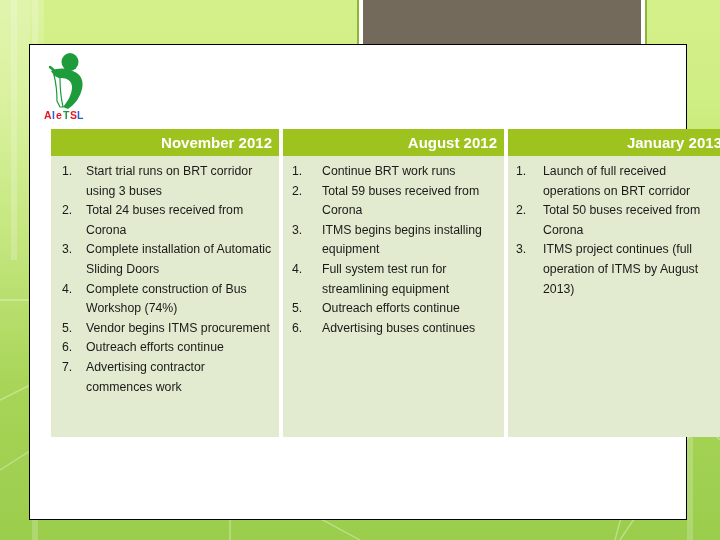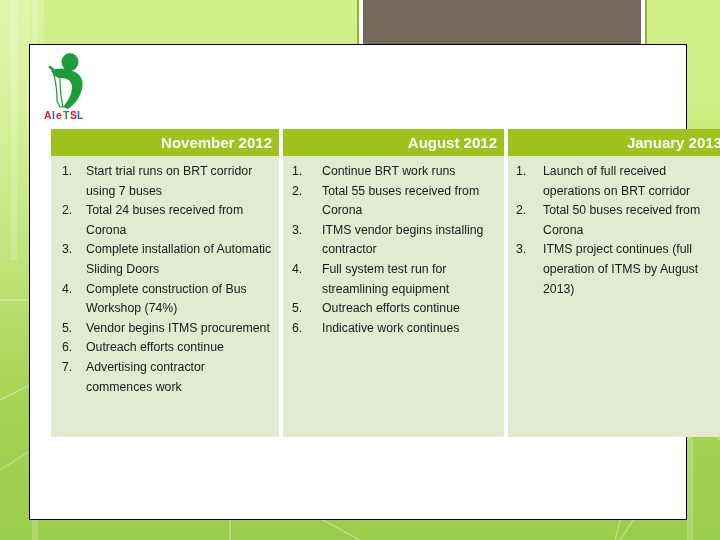--- a/index.html
+++ b/index.html
@@ -161,37 +161,37 @@
           <tr>
             <th class="col1">November 2012</th>
             <th class="col2">August 2012</th>
             <th class="col3">January 2013</th>
           </tr>
         </thead>
         <tbody>
           <tr>
             <td class="c1">
               <ol class="items">
-                <li><span class="num">1.</span><span>Start trial runs on BRT corridor using 7 buses</span></li>
+                <li><span class="num">1.</span><span>Start trial runs on BRT corridor using 3 buses</span></li>
                 <li><span class="num">2.</span><span>Total 24 buses received from Corona</span></li>
                 <li><span class="num">3.</span><span>Complete installation of Automatic Sliding Doors</span></li>
                 <li><span class="num">4.</span><span>Complete construction of Bus Workshop (74%)</span></li>
                 <li><span class="num">5.</span><span>Vendor begins ITMS procurement</span></li>
                 <li><span class="num">6.</span><span>Outreach efforts continue</span></li>
                 <li><span class="num">7.</span><span>Advertising contractor commences work</span></li>
               </ol>
             </td>
             <td class="c2">
               <ol class="items">
                 <li><span class="num">1.</span><span>Continue BRT work runs</span></li>
-                <li><span class="num">2.</span><span>Total 55 buses received from Corona</span></li>
-                <li><span class="num">3.</span><span>ITMS vendor begins installing contractor</span></li>
+                <li><span class="num">2.</span><span>Total 59 buses received from Corona</span></li>
+                <li><span class="num">3.</span><span>ITMS begins begins installing equipment</span></li>
                 <li><span class="num">4.</span><span>Full system test run for streamlining equipment</span></li>
                 <li><span class="num">5.</span><span>Outreach efforts continue</span></li>
-                <li><span class="num">6.</span><span>Indicative work continues</span></li>
+                <li><span class="num">6.</span><span>Advertising buses continues</span></li>
               </ol>
             </td>
             <td class="c3">
               <ol class="items">
                 <li><span class="num">1.</span><span>Launch of full received operations on BRT corridor</span></li>
                 <li><span class="num">2.</span><span>Total 50 buses received from Corona</span></li>
                 <li><span class="num">3.</span><span>ITMS project continues (full operation of ITMS by August 2013)</span></li>
               </ol>
             </td>
           </tr>

